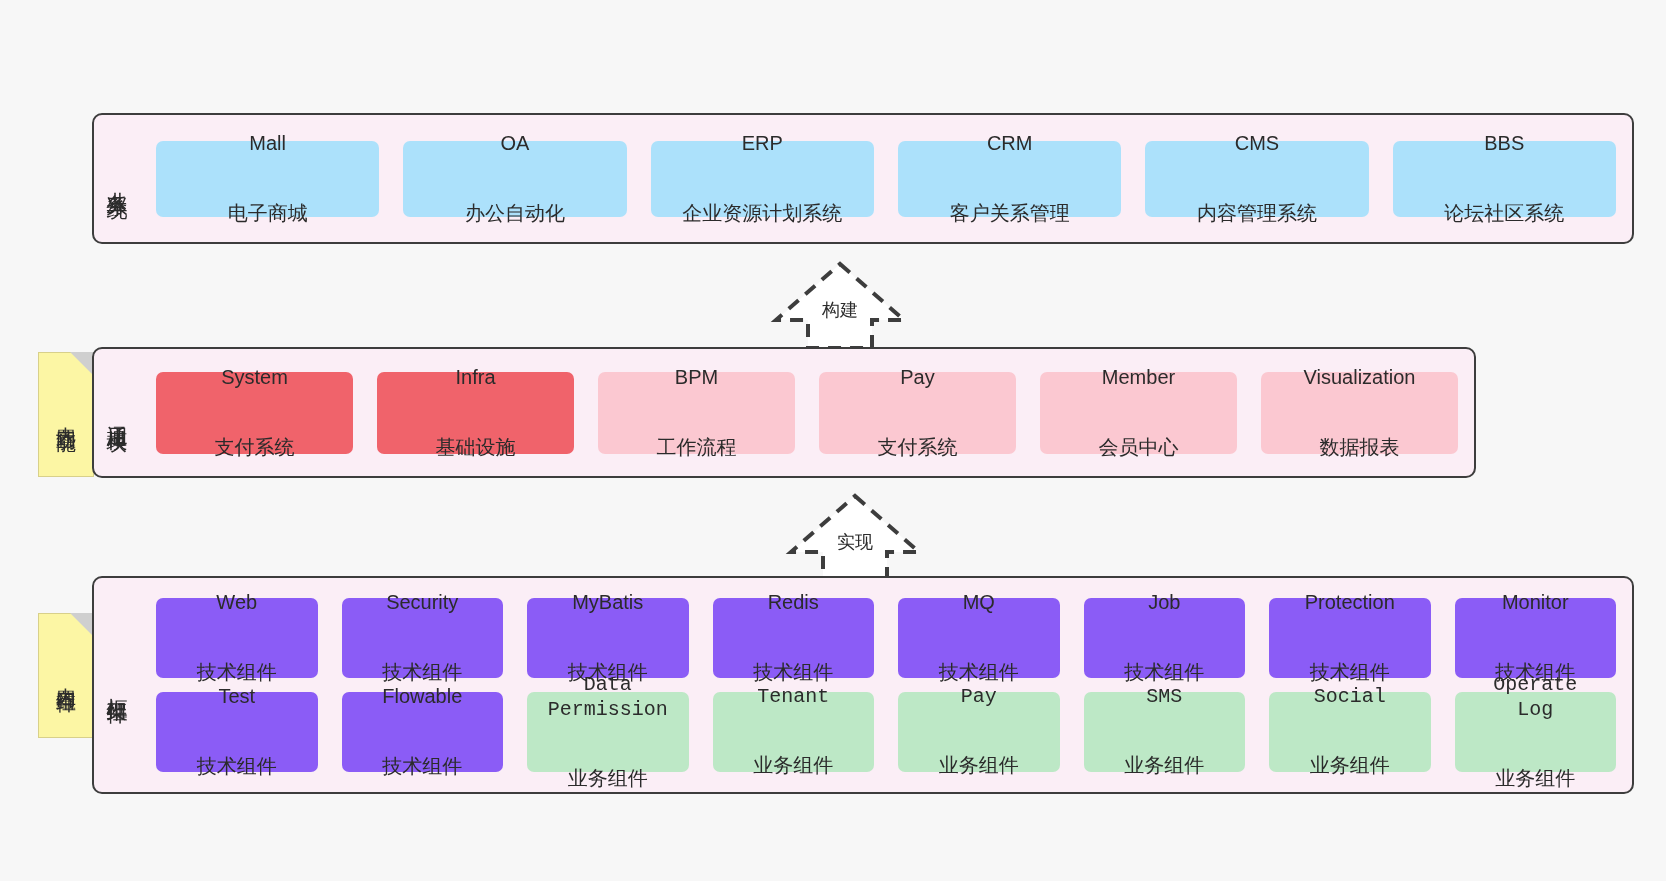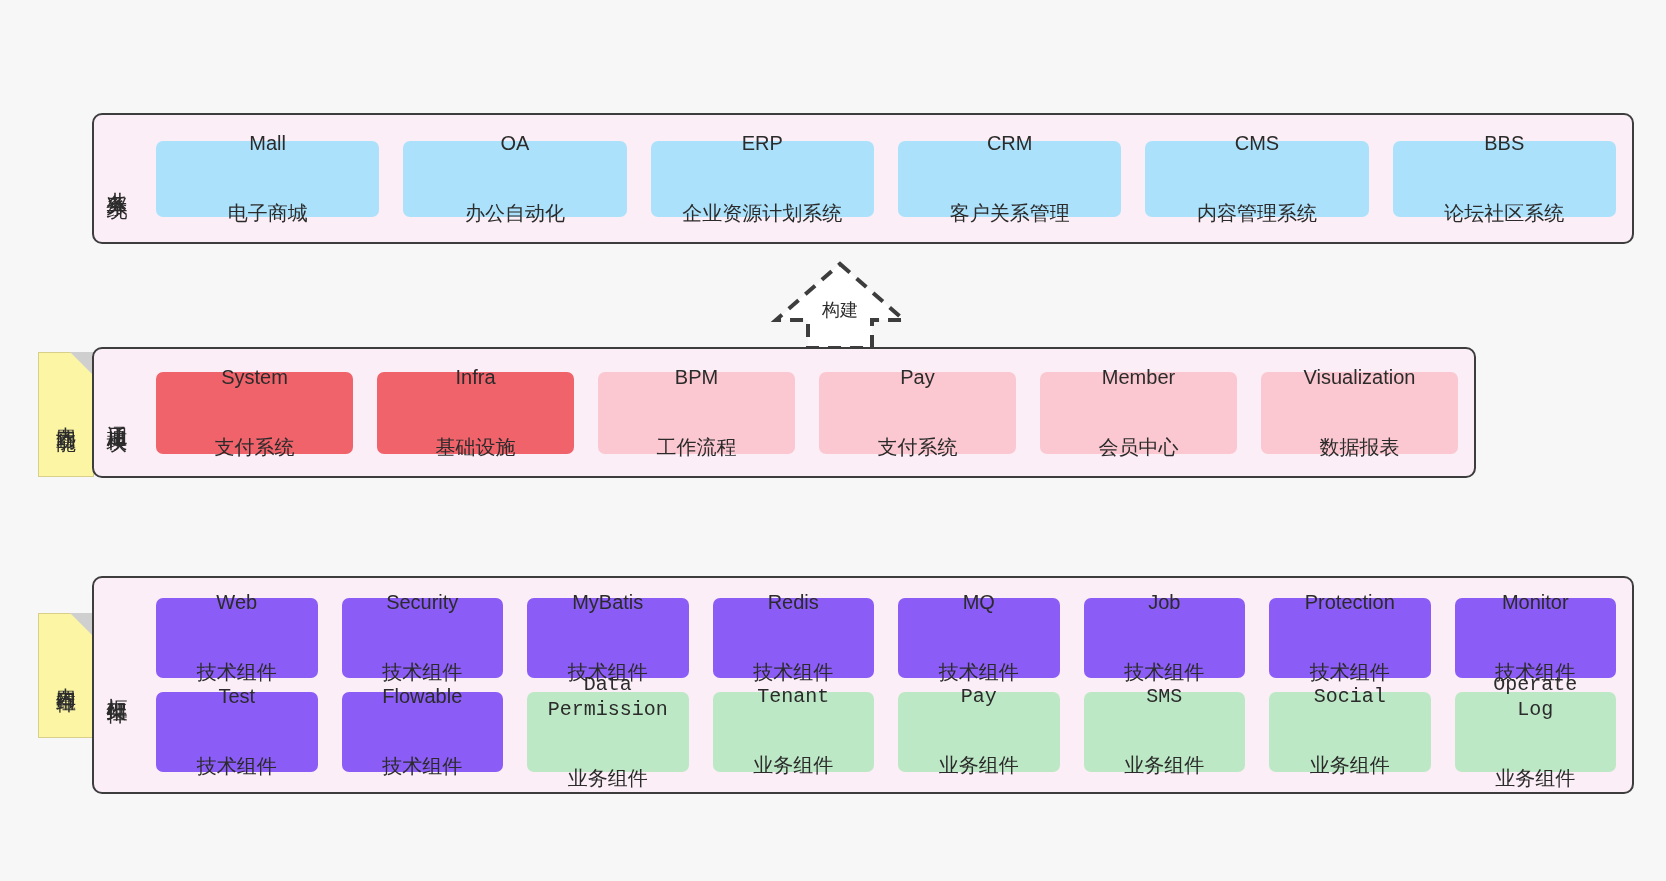--- a/index.html
+++ b/index.html
@@ -204,20 +204,26 @@
           <span class="cn">会员中心</span>
         </div>
         <div class="card c-pink">
           <span class="en">Visualization</span>
           <span class="cn">数据报表</span>
         </div>
       </div>
     </div>
   </div>
 
+  <div class="arrow" id="arrow-impl">
+    <svg width="180" height="90" viewBox="0 0 180 90">
+      <path d="M 90 4 L 154 60 L 122 60 L 122 88 L 58 88 L 58 60 L 26 60 Z" fill="#ffffff" stroke="#3d3d3d" stroke-width="4" stroke-dasharray="13 9" stroke-linejoin="miter"></path>
+    </svg>
+    <div class="arrow-label">实现</div>
+  </div>
 
   <div class="note" id="note-builtin-comp">
     <span>内置组件</span>
   </div>
 
   <div class="layer" id="layer-framework">
     <div class="layer-title">框架组件</div>
     <div class="layer-body">
 
       <div class="row">

